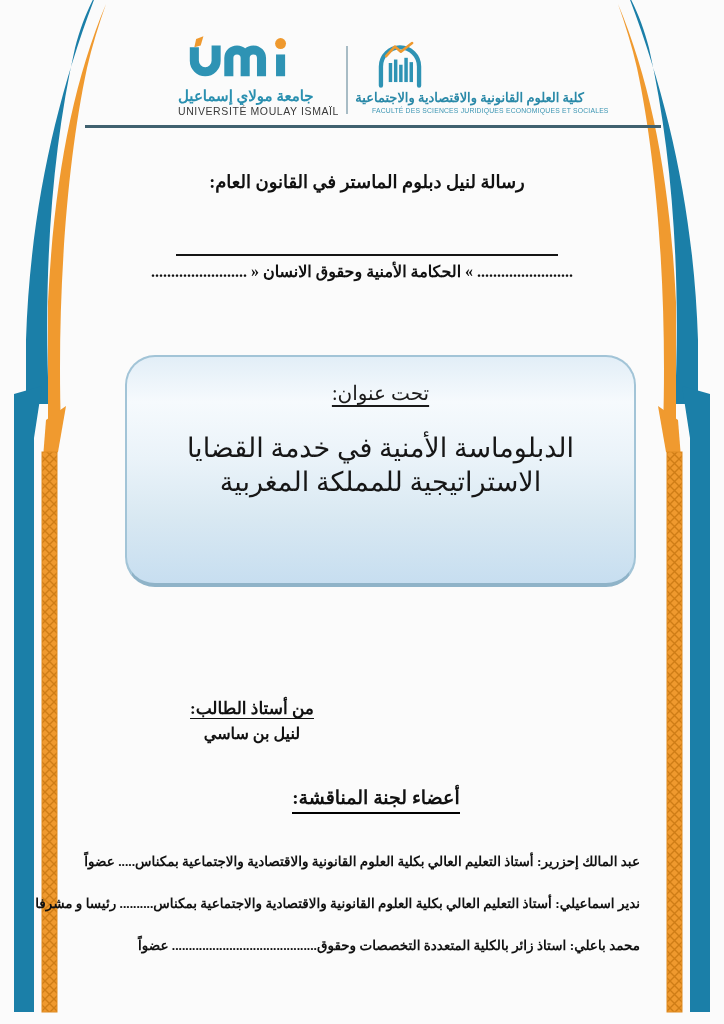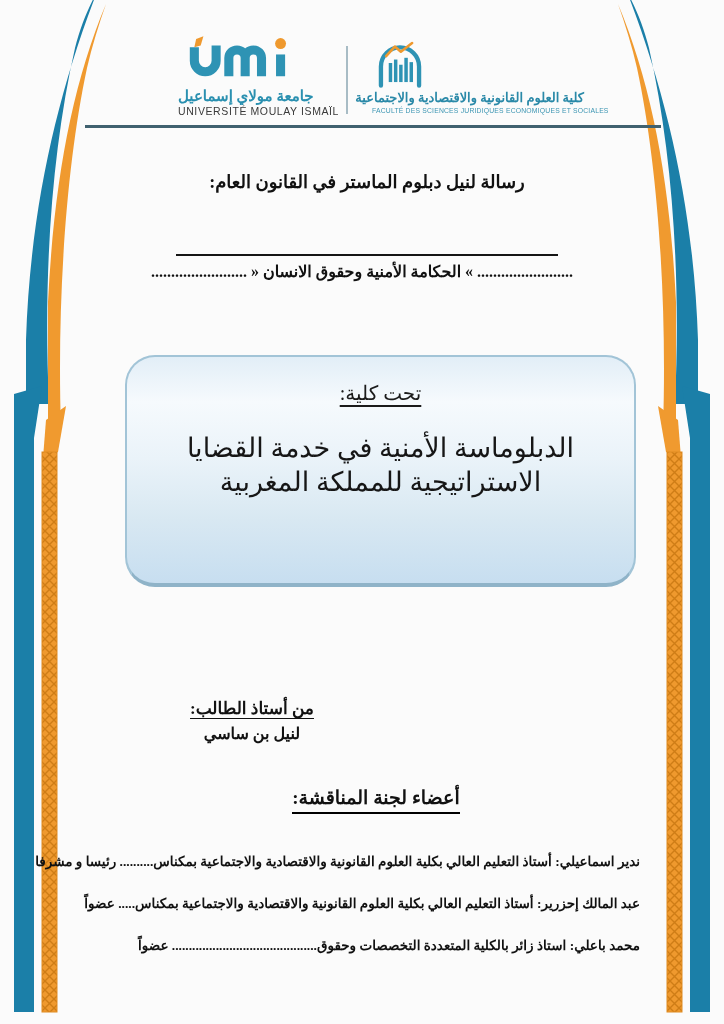--- a/index.html
+++ b/index.html
@@ -121,33 +121,33 @@
   <div class="subject-line"></div>
   <div class="subject">
     <span class="dots">........................</span>
     <span>»</span>
     <span>الحكامة الأمنية وحقوق الانسان</span>
     <span>«</span>
     <span class="dots">........................</span>
   </div>
 
   <div class="title-box">
-    <div class="label">تحت كلية:</div>
+    <div class="label">تحت عنوان:</div>
     <div class="title">الدبلوماسة الأمنية في خدمة القضايا الاستراتيجية للمملكة المغربية</div>
   </div>
 
 
   <div class="student">
     <div class="label">من أستاذ الطالب:</div>
     <div class="name">لنيل بن ساسي</div>
   </div>
 
   <div class="committee-heading-wrap">
     <span class="committee-heading">أعضاء لجنة المناقشة:</span>
   </div>
 
   <div class="committee">
+    <div class="row">عبد المالك إحزرير:  أستاذ التعليم العالي بكلية العلوم القانونية والاقتصادية والاجتماعية بمكناس..... عضواً</div>
     <div class="row">ندير اسماعيلي: أستاذ التعليم العالي بكلية العلوم القانونية والاقتصادية والاجتماعية بمكناس.......... رئيسا و مشرفا</div>
-    <div class="row">عبد المالك إحزرير:  أستاذ التعليم العالي بكلية العلوم القانونية والاقتصادية والاجتماعية بمكناس..... عضواً</div>
     <div class="row">محمد باعلي: استاذ زائر بالكلية المتعددة التخصصات وحقوق........................................... عضواً</div>
   </div>
 
 </div>
 
 </body></html>

